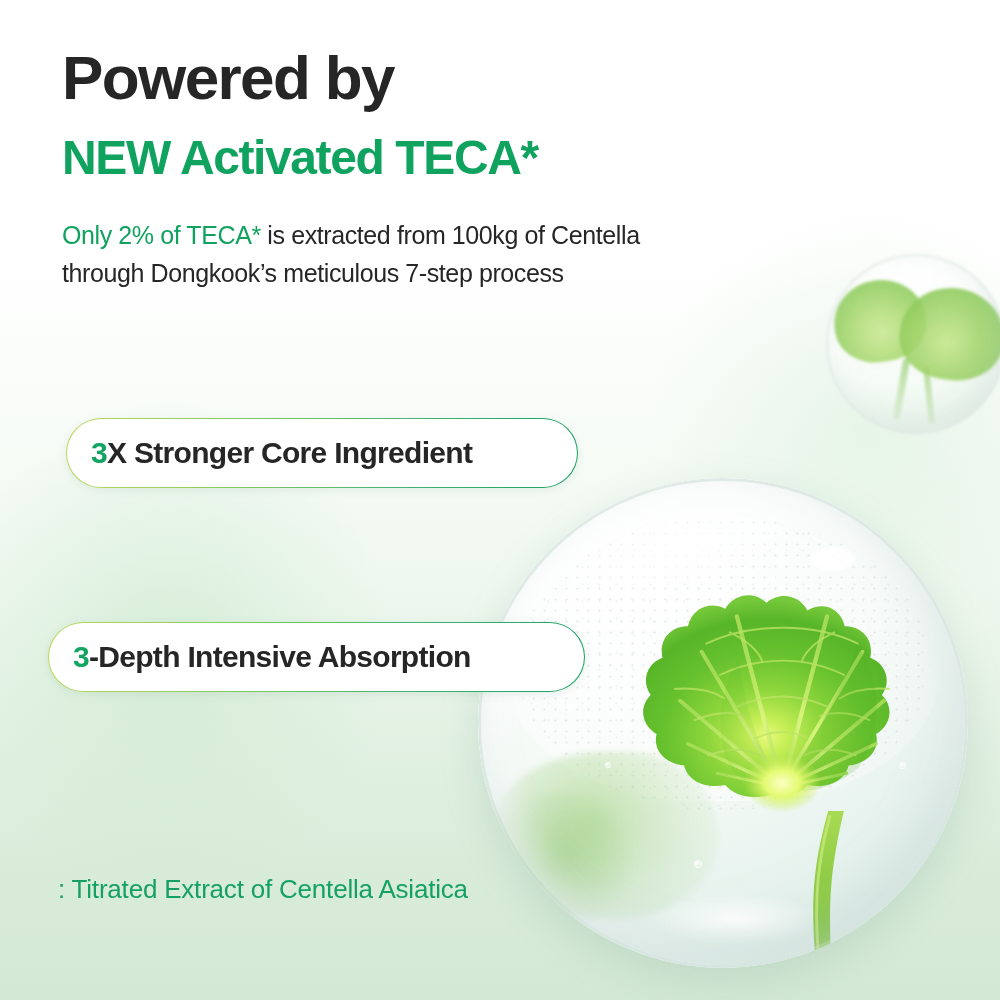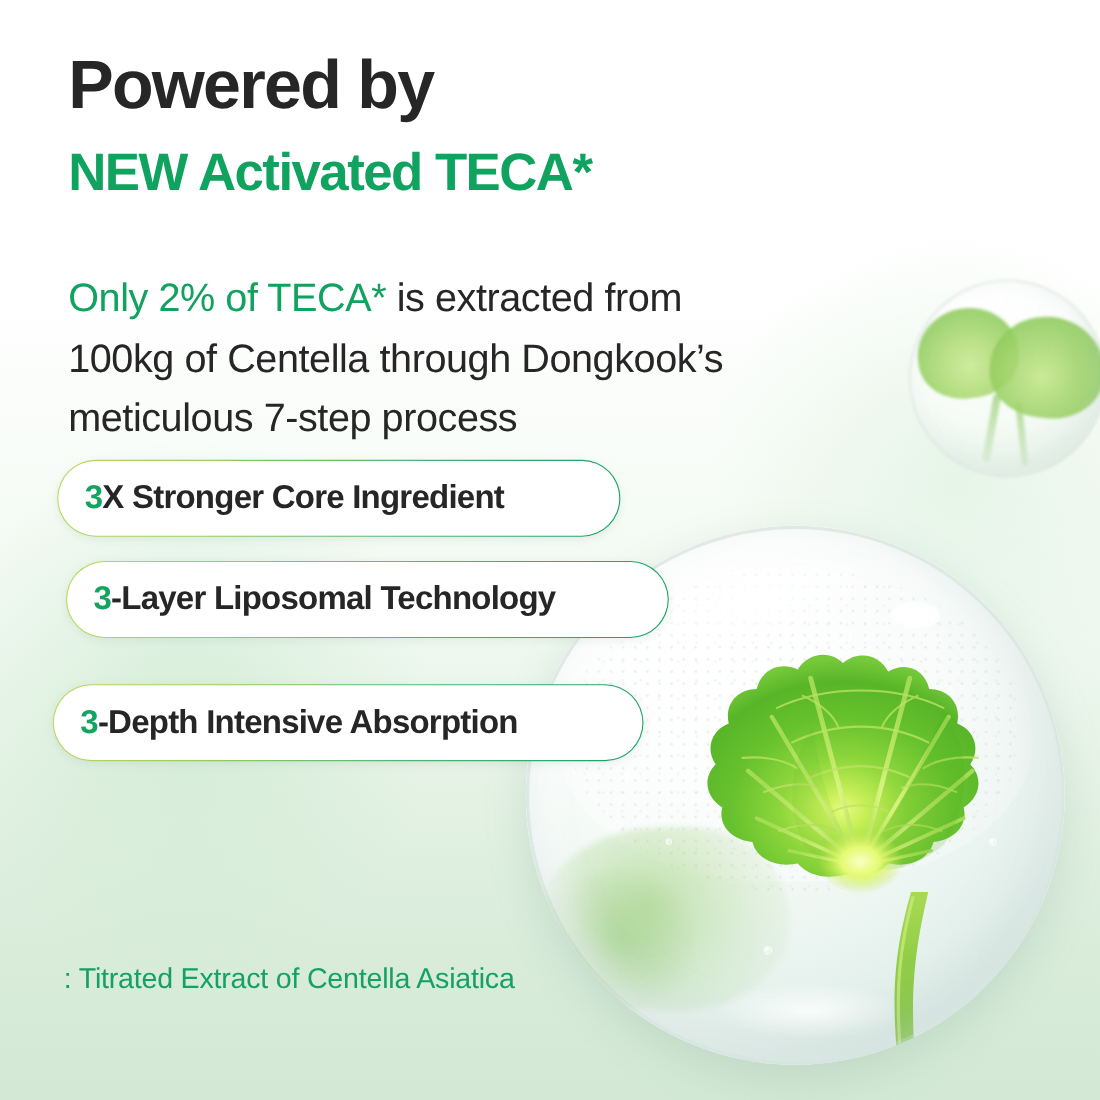--- a/index.html
+++ b/index.html
@@ -211,23 +211,23 @@
     left: 62px; top: 134px;
     font-size: 48px;
     font-weight: 700;
     letter-spacing: -1.4px;
     color: #10a25f;
     line-height: 1.0;
     white-space: nowrap;
   }
   .body-copy {
     position: absolute;
-    left: 62px; top: 244px;
+    left: 62px; top: 216px;
     width: 640px;
-    font-size: 36px;
+    font-size: 25px;
     font-weight: 400;
     line-height: 1.52;
     color: #262626;
     letter-spacing: -0.4px;
   }
   .body-copy .hl { color: #10a25f; font-weight: 500; }
 
   
   .pill {
     position: absolute;
@@ -249,21 +249,21 @@
   }
   .pill .txt {
     font-size: 30px;
     font-weight: 700;
     color: #262626;
     letter-spacing: -0.7px;
     white-space: nowrap;
   }
   .pill .txt .num { color: #12a461; }
 
-  .pill.p1 { left: 52px; top: 418px; width: 512px; }
+  .pill.p1 { left: 66px; top: 418px; width: 512px; }
   .pill.p2 { left: 60px; top: 510px; width: 548px; }
   .pill.p3 { left: 48px; top: 602px; width: 537px; margin-top: 20px; }
 
   
   .footnote {
     position: absolute;
     left: 58px; top: 868px;
     font-size: 26px;
     font-weight: 400;
     line-height: 1.62;
@@ -401,25 +401,20 @@
   <div class="headline-2">NEW Activated TECA*</div>
 
   <div class="body-copy"><span class="hl">Only 2% of TECA*</span><span> is extracted from 100kg of Centella through Dongkook’s meticulous 7-step process</span></div>
 
   <div class="pill p1">
     <div class="inner">
       <span class="txt"><span class="num">3</span><span>X Stronger Core Ingredient</span></span>
     </div>
   </div>
 
-  <div class="pill p2">
-    <div class="inner">
-      <span class="txt"><span class="num">3</span><span>-Layer Liposomal Technology</span></span>
-    </div>
-  </div>
 
   <div class="pill p3">
     <div class="inner">
       <span class="txt"><span class="num">3</span><span>-Depth Intensive Absorption</span></span>
     </div>
   </div>
 
   <div class="footnote">
     <div>: Titrated Extract of Centella Asiatica</div>
   </div>

